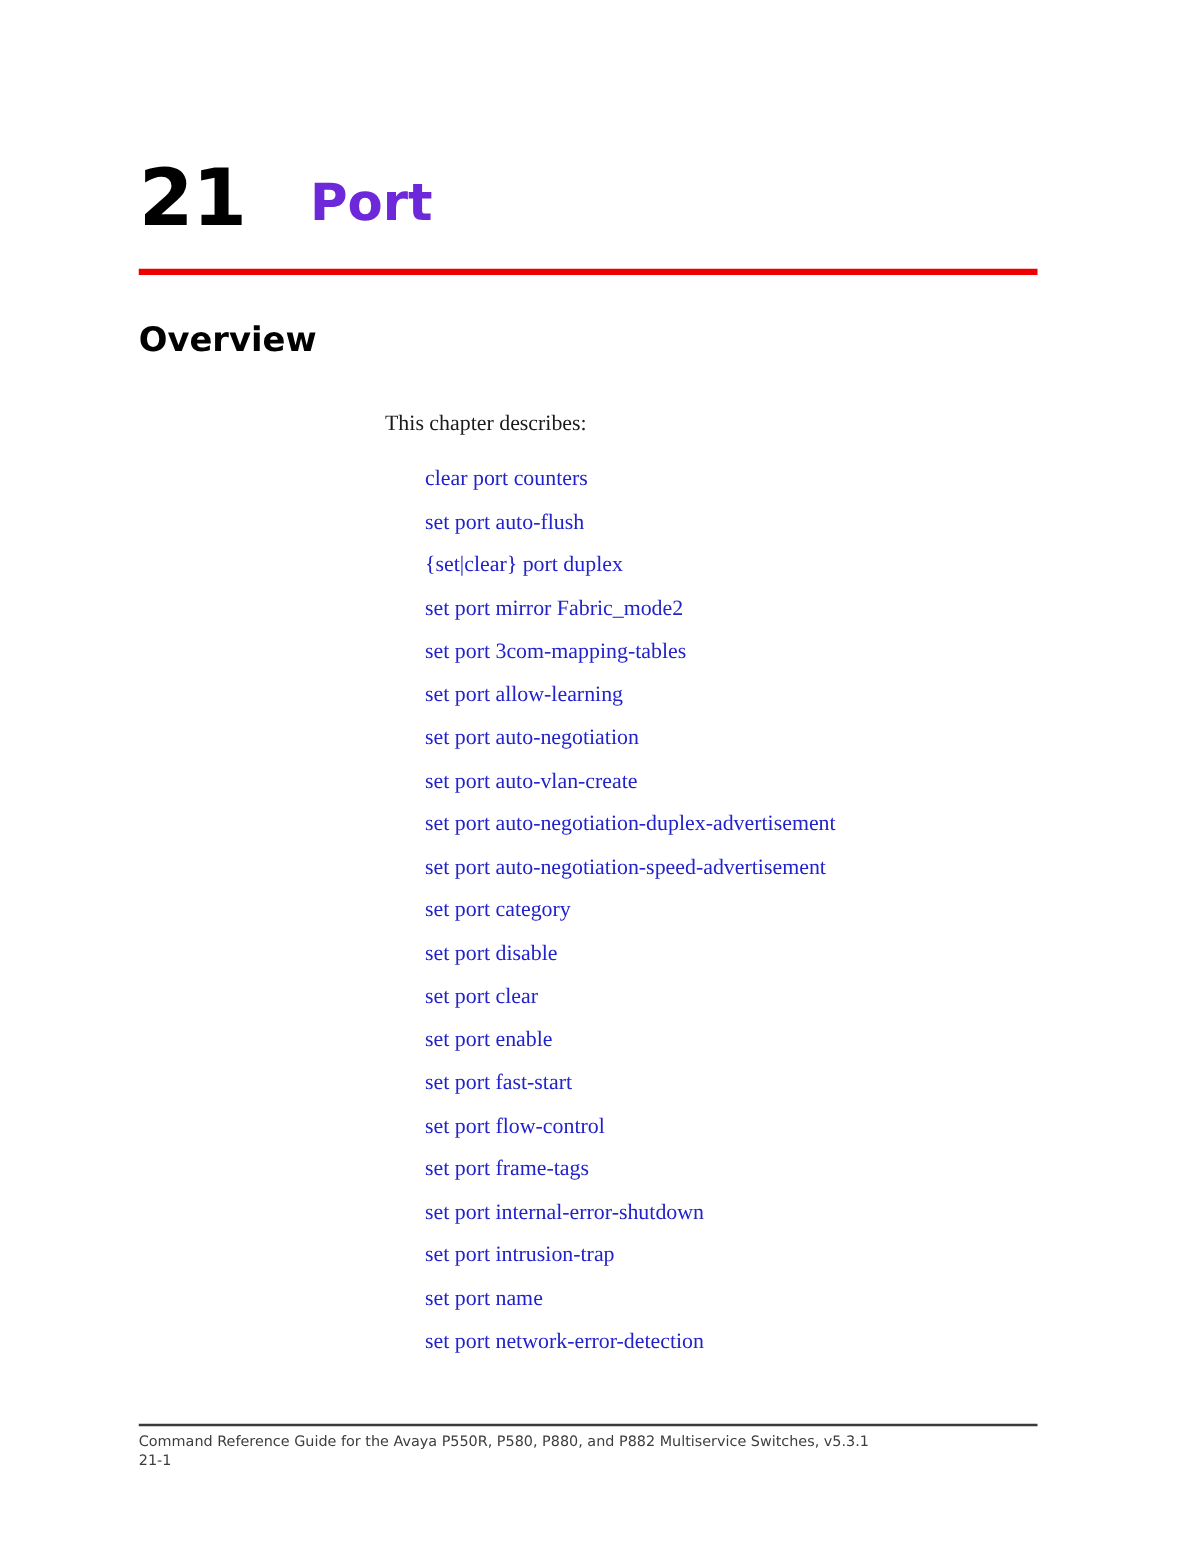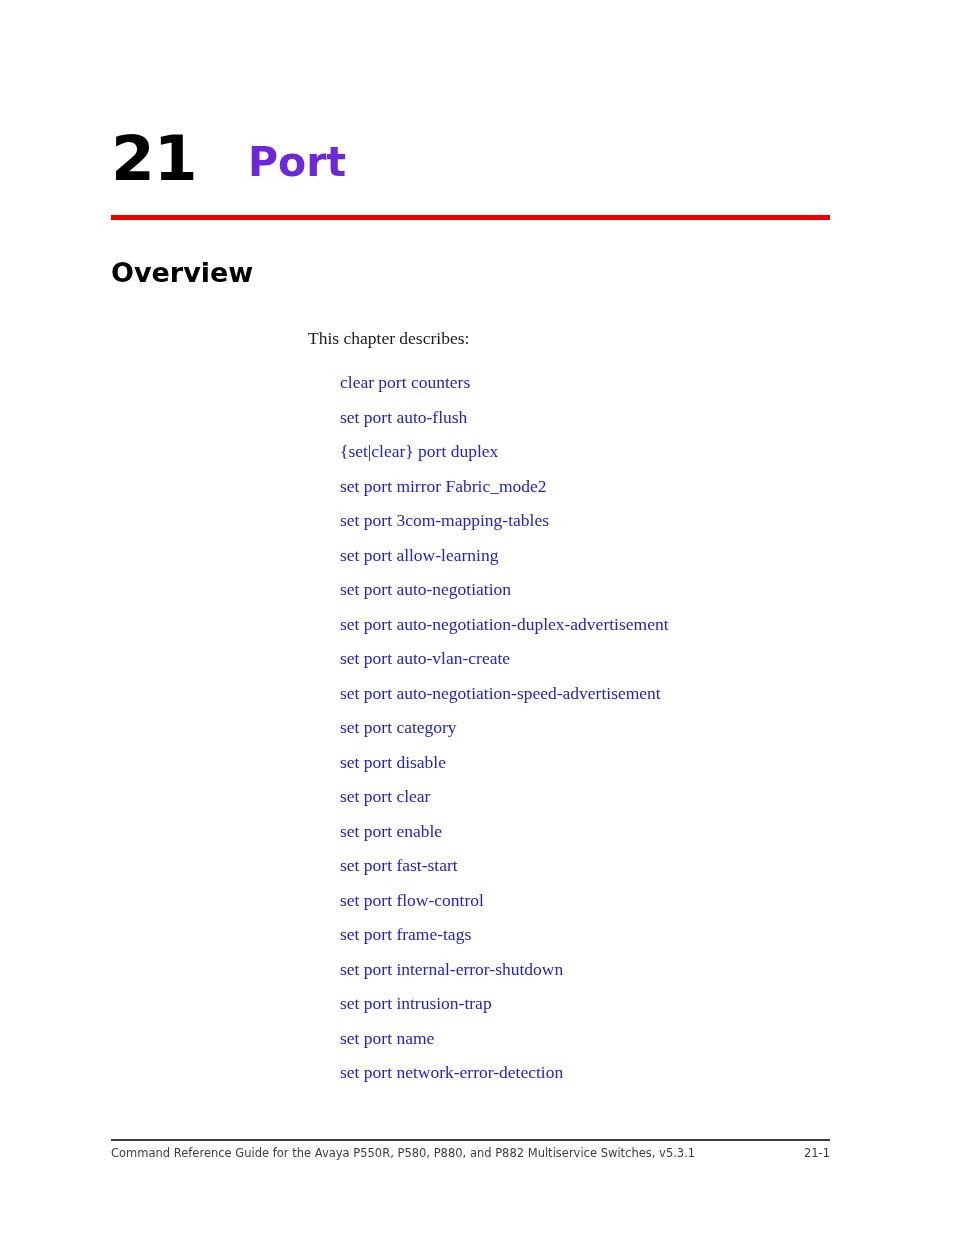--- a/index.html
+++ b/index.html
@@ -126,20 +126,21 @@
     left: 111px;
     top: 1146px;
     width: 719px;
     display: flex;
     justify-content: space-between;
     align-items: baseline;
     font-family: "DejaVu Sans", "Liberation Sans", sans-serif;
     font-size: 11.5px;
     line-height: 1.3;
     color: #3d3d3d;
+    flex-direction: column;
   }
   .footer-text { white-space: nowrap; }
   .footer-page { white-space: nowrap; }
 </style>
 </head>
 <body>
 
 <div class="page">
 
   <div class="chapter-head">
@@ -154,22 +155,22 @@
   <div class="intro-text">This chapter describes:</div>
 
   <ul class="link-list">
     <li><a class="doc-link" href="#">clear port counters</a></li>
     <li><a class="doc-link" href="#">set port auto-flush</a></li>
     <li><a class="doc-link" href="#">{set|clear} port duplex</a></li>
     <li><a class="doc-link" href="#">set port mirror Fabric_mode2</a></li>
     <li><a class="doc-link" href="#">set port 3com-mapping-tables</a></li>
     <li><a class="doc-link" href="#">set port allow-learning</a></li>
     <li><a class="doc-link" href="#">set port auto-negotiation</a></li>
+    <li><a class="doc-link" href="#">set port auto-vlan-create</a></li>
     <li><a class="doc-link" href="#">set port auto-negotiation-duplex-advertisement</a></li>
-    <li><a class="doc-link" href="#">set port auto-vlan-create</a></li>
     <li><a class="doc-link" href="#">set port auto-negotiation-speed-advertisement</a></li>
     <li><a class="doc-link" href="#">set port category</a></li>
     <li><a class="doc-link" href="#">set port disable</a></li>
     <li><a class="doc-link" href="#">set port clear</a></li>
     <li><a class="doc-link" href="#">set port enable</a></li>
     <li><a class="doc-link" href="#">set port fast-start</a></li>
     <li><a class="doc-link" href="#">set port flow-control</a></li>
     <li><a class="doc-link" href="#">set port frame-tags</a></li>
     <li><a class="doc-link" href="#">set port internal-error-shutdown</a></li>
     <li><a class="doc-link" href="#">set port intrusion-trap</a></li>

